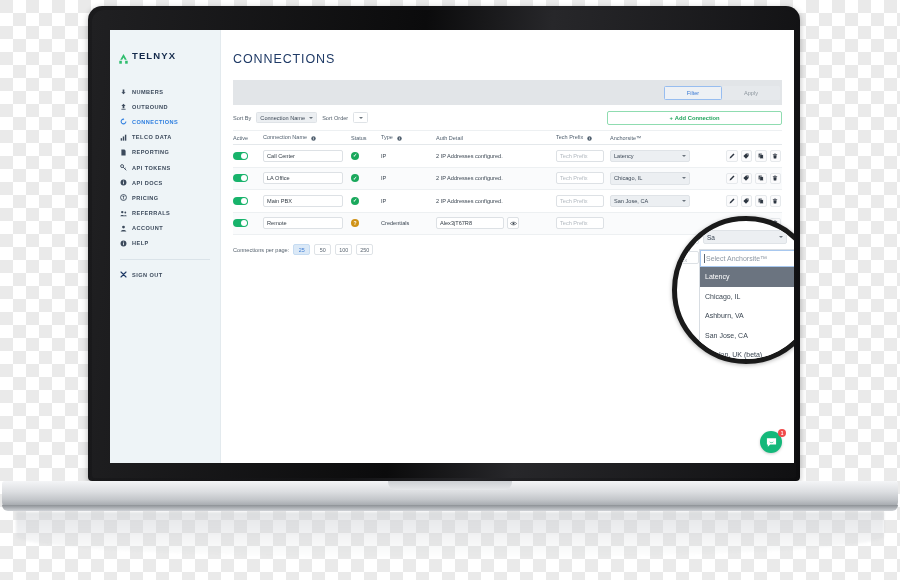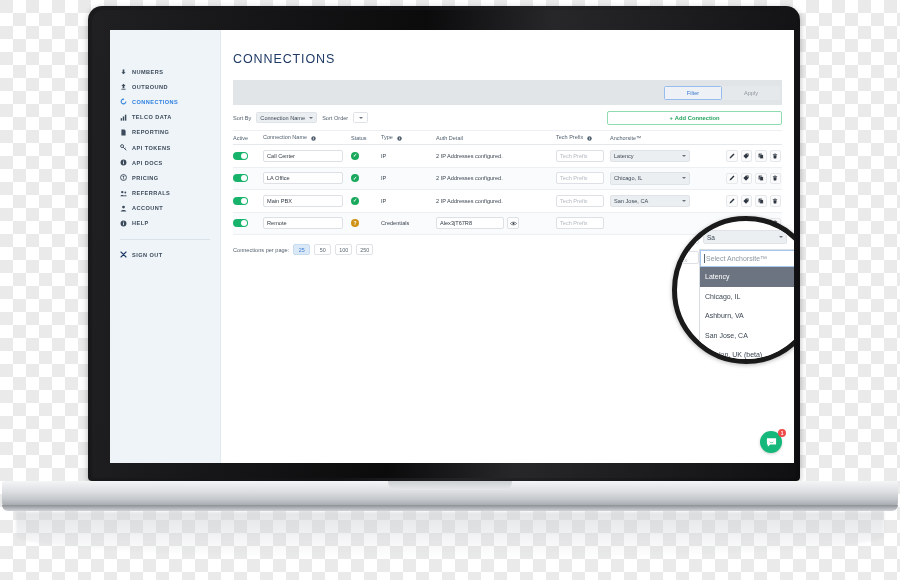--- a/index.html
+++ b/index.html
@@ -260,20 +260,30 @@
 <body>
 
 <div id="laptop-mockup">
   <div class="laptop-lid"></div>
   <div class="lid-inner-bezel"></div>
 
   <div class="screen">
     <div class="app">
 
       <div class="sidebar">
+        <div class="logo-row">
+          <span class="logo-mark">
+            <svg viewBox="0 0 12 11">
+                <path d="M6 0 L9.6 6.4 H7.4 L6 3.9 L4.6 6.4 H2.4 Z" fill="#2fbd6e"></path>
+                <path d="M1.4 7.4 H4.2 V10.6 H1.4 Z" fill="#2fbd6e"></path>
+                <path d="M7.8 7.4 H10.6 V10.6 H7.8 Z" fill="#2fbd6e"></path>
+              </svg>
+          </span>
+          <span class="logo-word">TELNYX</span>
+        </div>
 
         <div class="nav">
           <div class="nav-item">
             <span class="nav-icon">
                 <svg viewBox="0 0 10 10">
                   <path d="M5 1 L8 4 H6.2 V8 H3.8 V4 H2 Z" fill="#3c4a5c" transform="rotate(180 5 5)"></path>
                 </svg>
               </span>
             <span>NUMBERS</span>
           </div>

